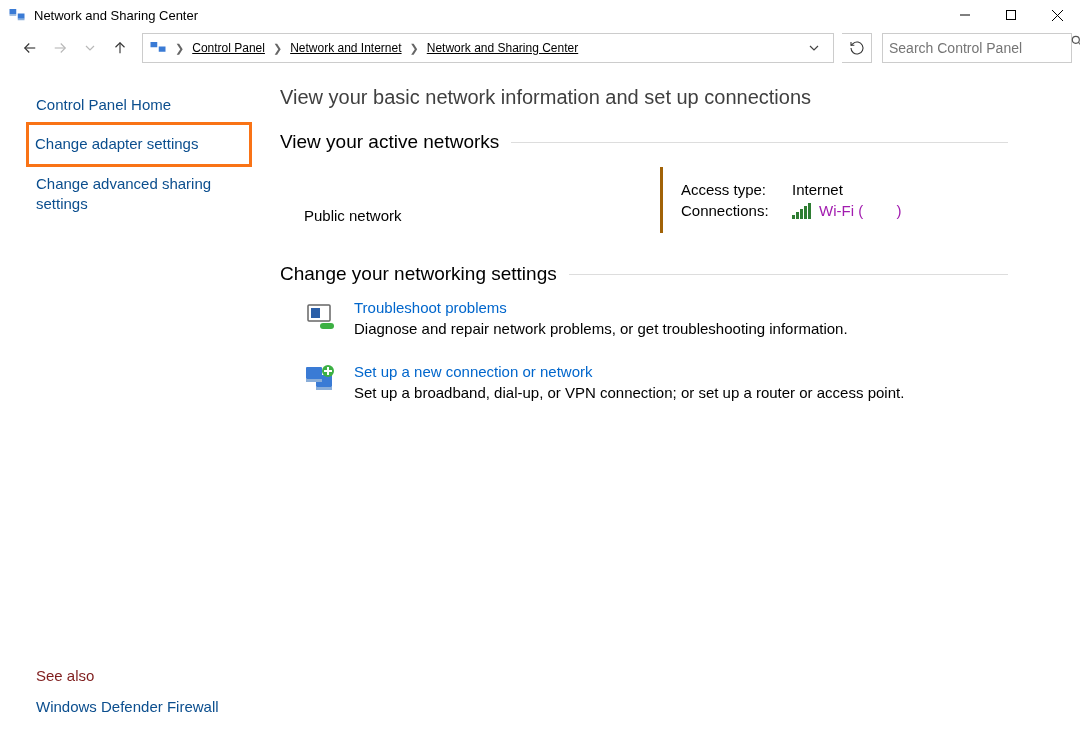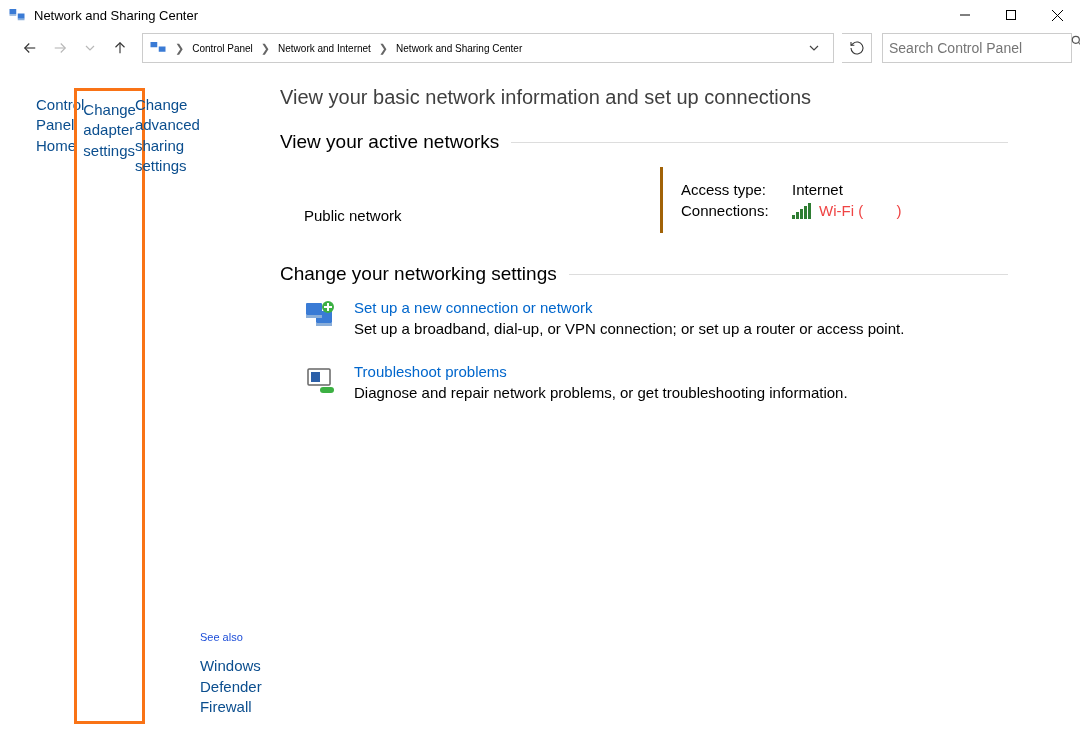--- a/index.html
+++ b/index.html
@@ -12,47 +12,47 @@
     .window-controls { margin-left:auto; display:flex; }
     .window-controls div { width:46px; height:30px; display:flex; align-items:center; justify-content:center; color:#000; }
 
     
     .navbar { height:36px; display:flex; align-items:center; padding:0 8px 0 16px; gap:2px; }
     .nav-arrow { width:28px; height:28px; display:flex; align-items:center; justify-content:center; color:#555; }
     .nav-arrow.disabled { color:#b8b8b8; }
     .breadcrumb { flex:1; height:30px; border:1px solid #ccc; display:flex; align-items:center; padding:0 4px; margin:0 6px; }
     .bc-icon { width:22px; display:flex; align-items:center; justify-content:center; }
     .bc-sep { color:#666; padding:0 6px; font-size:11px; }
-    .bc-item { font-size:10px; padding:0 2px; }
+    .bc-item { font-size:12px; padding:0 2px;text-decoration:underline; }
     .bc-drop { margin-left:auto; padding:0 10px; color:#444; }
     .refresh { width:30px; height:30px; border:1px solid #ccc; border-left:none; display:flex; align-items:center; justify-content:center; color:#333; }
     .search { width:190px; height:30px; border:1px solid #ccc; margin-left:8px; display:flex; padding:0 6px; }
     .search input { border:none; outline:none; flex:1; font-size:14px; color:#555; }
     .search-icon { color:#555; }
 
     
     .content { display:flex; height:calc(100% - 66px); }
-    .sidebar { width:260px; padding:22px 18px 18px 36px; display:flex; flex-direction:row; }
+    .sidebar { width:260px; padding:22px 18px 18px 36px; display:flex; flex-direction:column; }
     .sidebar a { color:#0b4e8e; text-decoration:none; display:block; padding:7px 0; font-size:15px; line-height:1.35; cursor:pointer; }
     .highlight-box { border:3px solid #f97316; padding:2px 6px; margin:0 -10px; }
     .see-also { margin-top:auto; }
-    .see-also h4 { color:#1d4ed8; font-weight:400; font-size:11px; margin-bottom:6px; }
+    .see-also h4 { color:#7f1d1d; font-weight:400; font-size:15px; margin-bottom:6px; }
 
     .main { flex:1; padding:20px 72px 20px 20px; }
     .main h1 { color:#404040; font-weight:400; font-size:20px; margin-bottom:22px; }
     .section-head { display:flex; align-items:center; margin-bottom:14px; }
     .section-head span { font-size:19px; color:#000; }
     .section-head hr { flex:1; border:none; border-top:1px solid #ddd; margin-left:12px; }
 
     .active-net { display:flex; margin-bottom:30px; }
     .net-left { width:380px; padding-left:24px; padding-top:40px; }
     .net-right { border-left:3px solid #a16207; padding:10px 0 10px 18px; font-size:15px; }
     .net-row { display:flex; gap:6px; margin:4px 0; align-items:center; }
     .net-row .label { width:105px; }
-    .link { color:#ef4444;text-align:right; }
+    .link { color:#a21caf;text-align:right; }
     .signal { display:inline-flex; align-items:flex-end; gap:1px; margin-right:2px; }
     .signal span { width:3px; background:#2e7d32; display:inline-block; }
 
     .setting-item { display:flex; gap:16px; margin-bottom:26px; padding-left:24px; }
     .setting-icon { width:34px; height:34px; flex:none; }
     .setting-body .title { color:#0066cc; margin-bottom:4px; }
     .setting-body .desc { color:#000; }
 
     svg { display:block; }
   </style>
@@ -199,41 +199,41 @@
     </div>
 
     <div class="section-head">
       <span>Change your networking settings</span>
         <hr>
     </div>
 
     <div class="setting-item">
       <span class="setting-icon">
         <svg viewBox="0 0 34 34" width="34" height="34">
+          <rect x="4" y="6" width="22" height="16" rx="1" fill="#fff" stroke="#666" stroke-width="1.5"></rect>
+          <rect x="7" y="9" width="9" height="10" fill="#2b5fa8"></rect>
+          <rect x="16" y="24" width="14" height="6" rx="3" fill="#3cb043"></rect>
+        </svg>
+      </span>
+      <div class="setting-body">
+        <div class="title">Troubleshoot problems</div>
+        <div class="desc">Diagnose and repair network problems, or get troubleshooting information.</div>
+      </div>
+    </div>
+
+    <div class="setting-item">
+      <span class="setting-icon">
+        <svg viewBox="0 0 34 34" width="34" height="34">
           <rect x="2" y="4" width="16" height="12" rx="1" fill="#3a7bd5"></rect>
           <rect x="12" y="12" width="16" height="12" rx="1" fill="#3a7bd5"></rect>
           <rect x="2" y="16" width="16" height="3" fill="#8aaed9"></rect>
           <rect x="12" y="24" width="16" height="3" fill="#8aaed9"></rect>
           <circle cx="24" cy="8" r="6" fill="#3cb043"></circle>
           <path d="M24 4v8M20 8h8" stroke="#fff" stroke-width="2"></path>
         </svg>
       </span>
       <div class="setting-body">
         <div class="title">Set up a new connection or network</div>
         <div class="desc">Set up a broadband, dial-up, or VPN connection; or set up a router or access point.</div>
       </div>
     </div>
-
-    <div class="setting-item">
-      <span class="setting-icon">
-        <svg viewBox="0 0 34 34" width="34" height="34">
-          <rect x="4" y="6" width="22" height="16" rx="1" fill="#fff" stroke="#666" stroke-width="1.5"></rect>
-          <rect x="7" y="9" width="9" height="10" fill="#2b5fa8"></rect>
-          <rect x="16" y="24" width="14" height="6" rx="3" fill="#3cb043"></rect>
-        </svg>
-      </span>
-      <div class="setting-body">
-        <div class="title">Troubleshoot problems</div>
-        <div class="desc">Diagnose and repair network problems, or get troubleshooting information.</div>
-      </div>
-    </div>
   </div>
 </div>
 
 </body></html>

